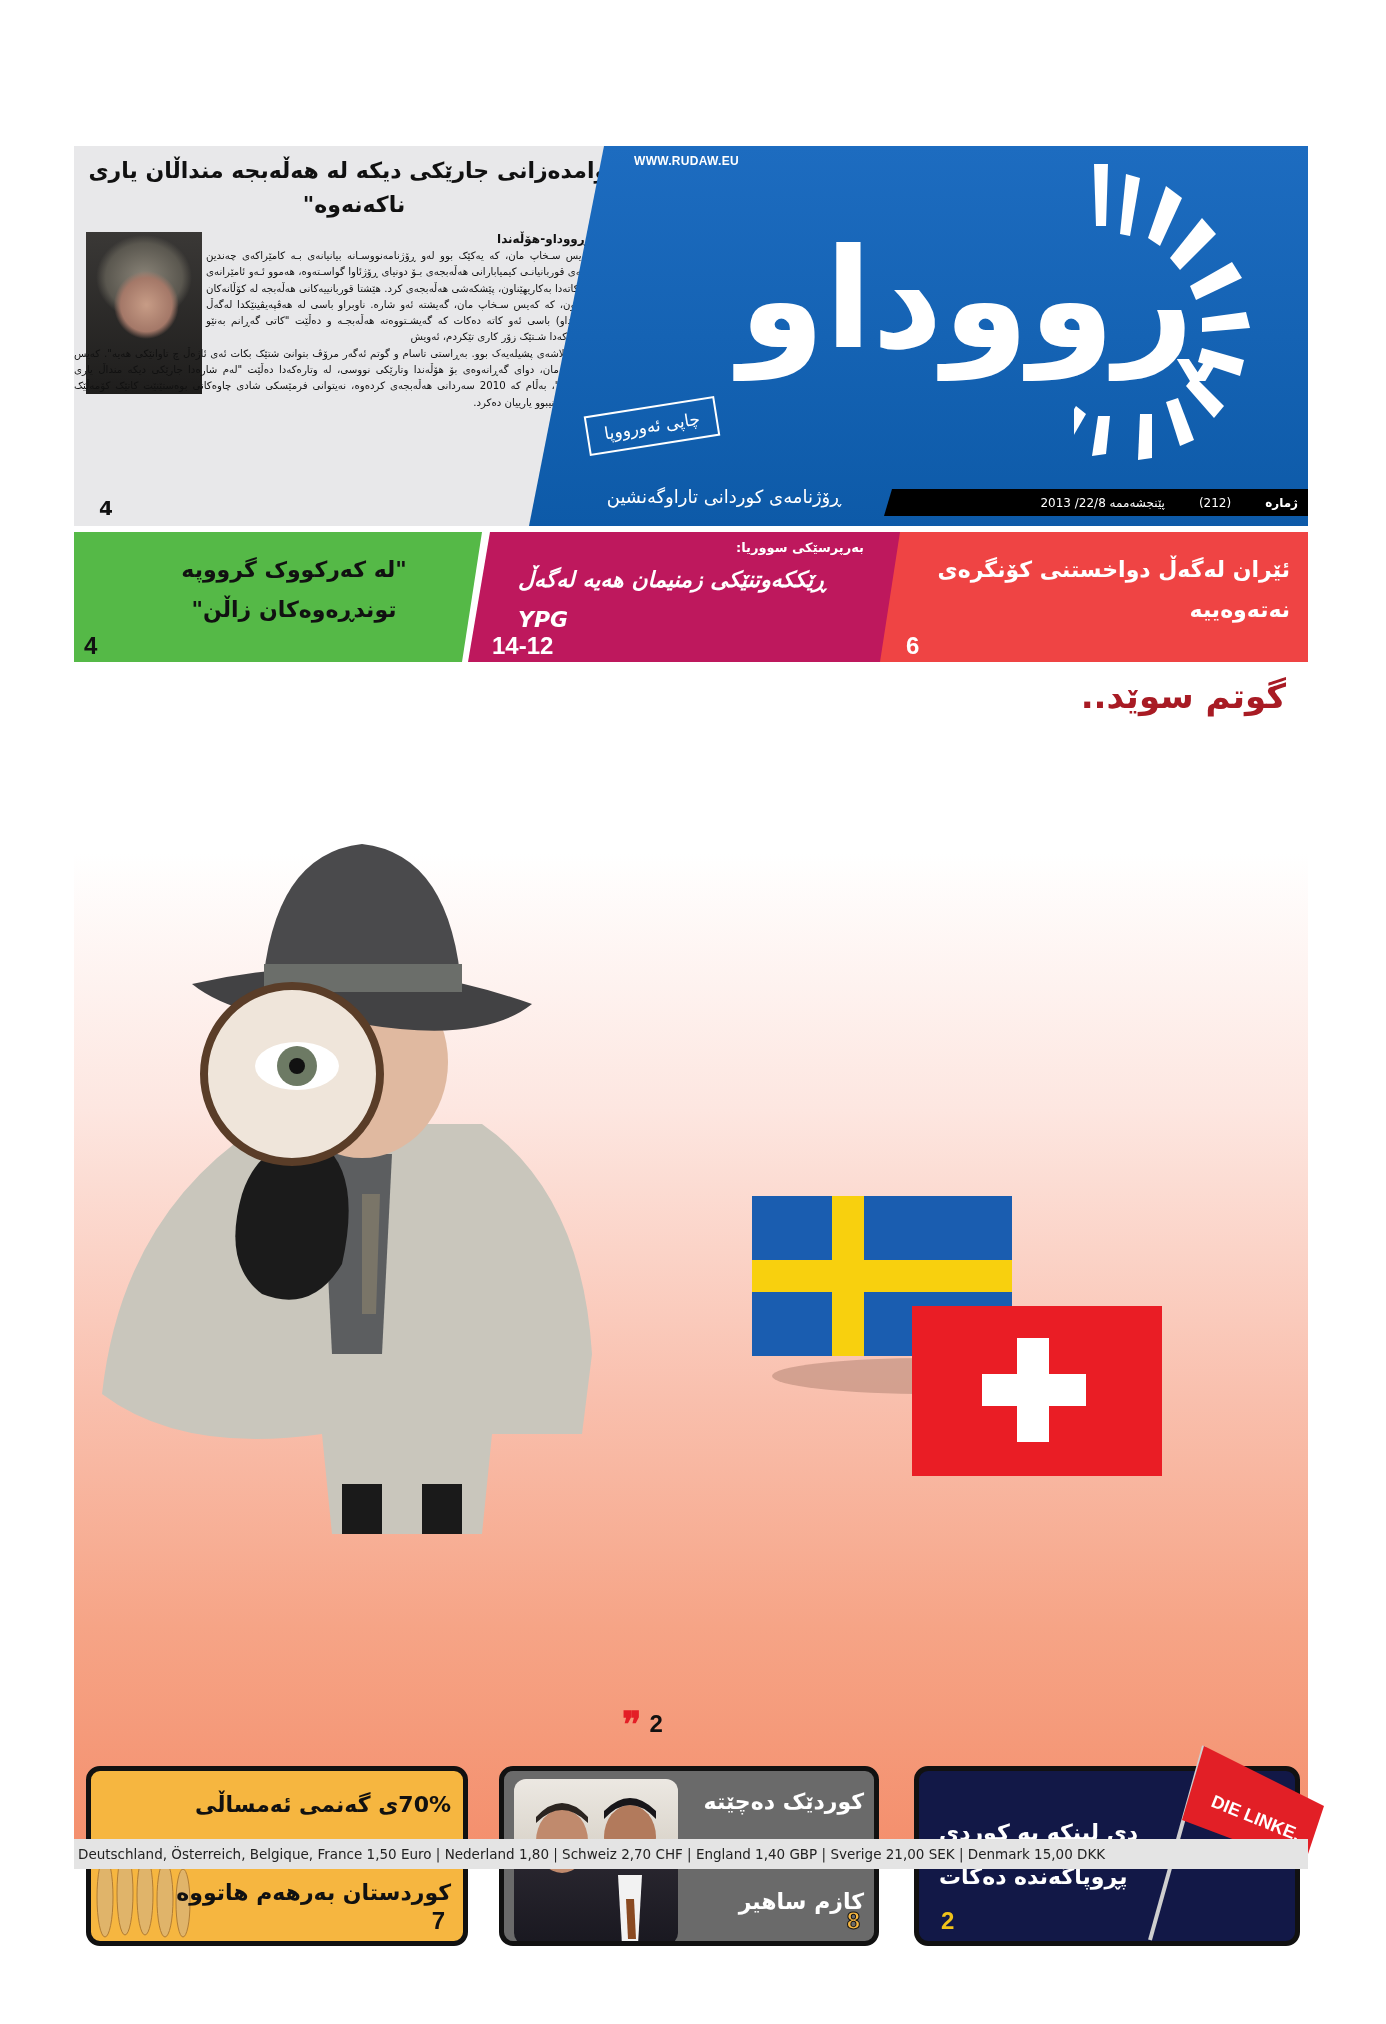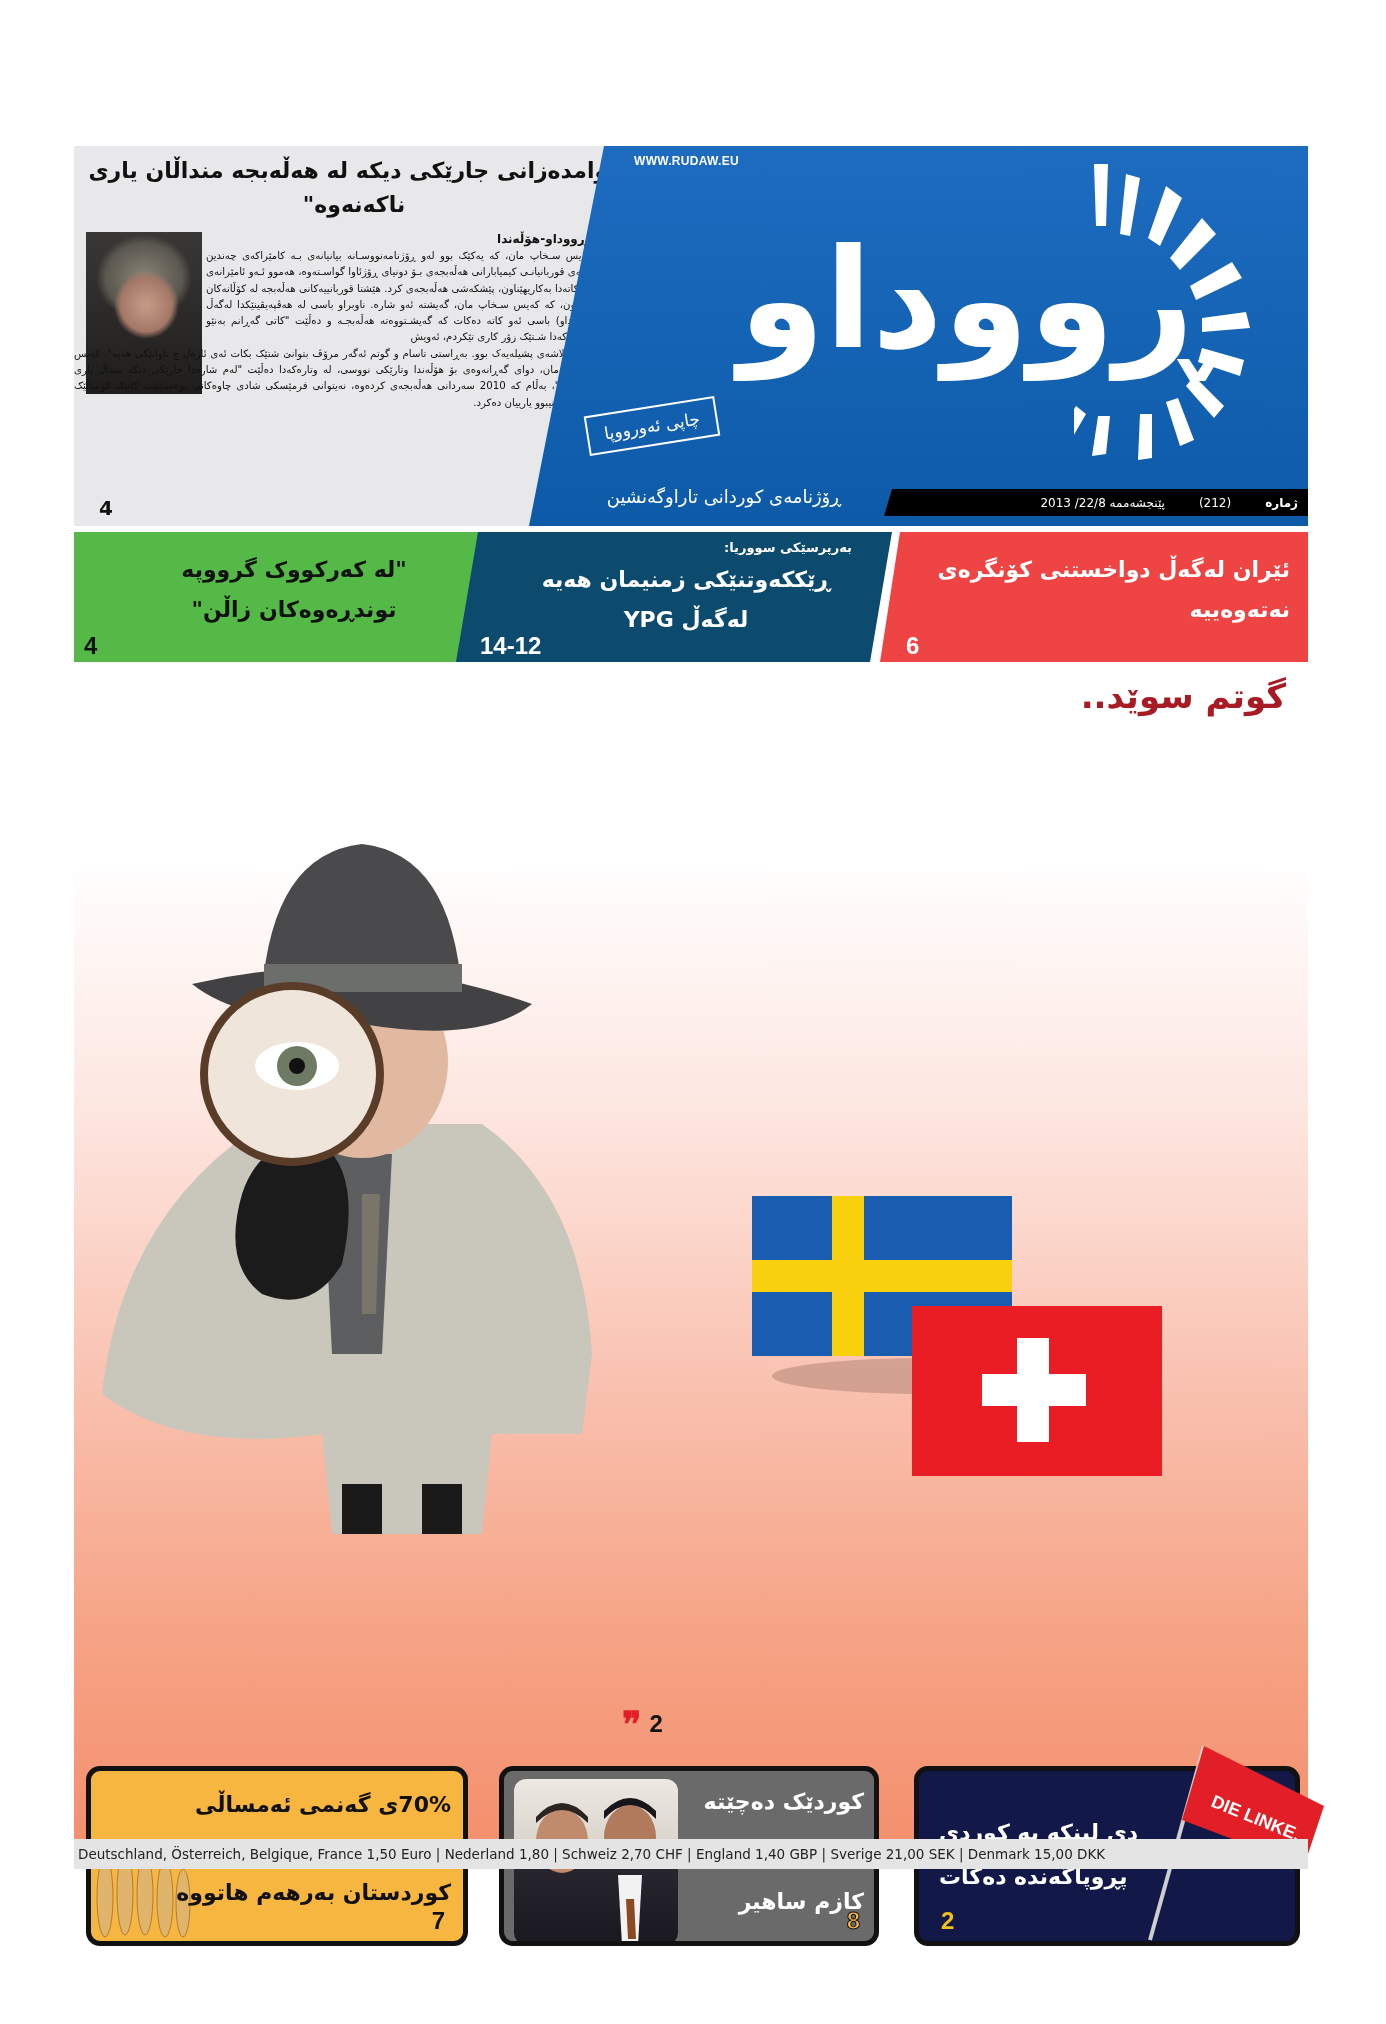--- a/index.html
+++ b/index.html
@@ -36,26 +36,26 @@
   .byline { position: absolute; right: 48px; top: 86px; direction: rtl; font-size: 12px; font-weight: bold; color: #111; }
   .lead-body { position: absolute; left: 0; top: 100px; width: 518px; direction: rtl; text-align: justify;
                font-size: 10.2px; line-height: 16.3px; color: #111; }
   .lead-body .para-narrow { margin-left: 132px; }
   .lead-page { position: absolute; left: 25px; top: 350px; font-weight: bold; font-size: 20px; color: #111; }
 
   
   .teasers { position: absolute; left: 0; top: 386px; width: 1234px; height: 130px; }
   .teaser { position: absolute; top: 0; height: 130px; }
   .t-green { left: 0; width: 408px; background: #55b947; clip-path: polygon(0 0, 408px 0, 388px 130px, 0 130px); }
-  .t-purple { left: 382px; width: 436px; background: #0c4a6e; clip-path: polygon(22px 0, 436px 0, 414px 130px, 0 130px); }
+  .t-purple { left: 394px; width: 436px; background: #be185d; clip-path: polygon(22px 0, 436px 0, 414px 130px, 0 130px); }
   .t-orange { left: 806px; width: 428px; background: #ef4444; clip-path: polygon(20px 0, 428px 0, 428px 130px, 0 130px); }
   .t-title { position: absolute; direction: rtl; text-align: center; font-weight: bold; font-size: 22px; line-height: 40px; }
   .t-green .t-title { left: 60px; top: 18px; width: 320px; color: #111; }
   .t-purple .t-kicker { position: absolute; right: 40px; top: 8px; direction: rtl; color: #fff; font-size: 13px; font-weight: bold; }
-  .t-purple .t-title { left: 50px; top: 28px; width: 360px; color: #fff; text-align: center; }
+  .t-purple .t-title { left: 50px; top: 28px; width: 360px; color: #fff; text-align: left; font-style: italic; }
   .t-orange .t-title { left: 40px; top: 18px; width: 370px; color: #fff; text-align: right; }
   .t-page { position: absolute; bottom: 2px; font-weight: bold; font-size: 24px; font-family: "Liberation Sans", sans-serif; }
   .t-green .t-page { left: 10px; color: #111; }
   .t-purple .t-page { left: 24px; color: #fff; }
   .t-orange .t-page { left: 26px; color: #fff; }
 
   
   .main { position: absolute; left: 0; top: 520px; width: 1234px; height: 1173px;
           background: linear-gradient(180deg, #ffffff 0%, #ffffff 16%, #fde6e0 38%, #f9c0ae 62%, #f6a486 82%, #f4906e 100%); }
   .kicker-red { position: absolute; right: 22px; top: 10px; direction: rtl; color: #a81b24; font-weight: bold; font-size: 34px; }

